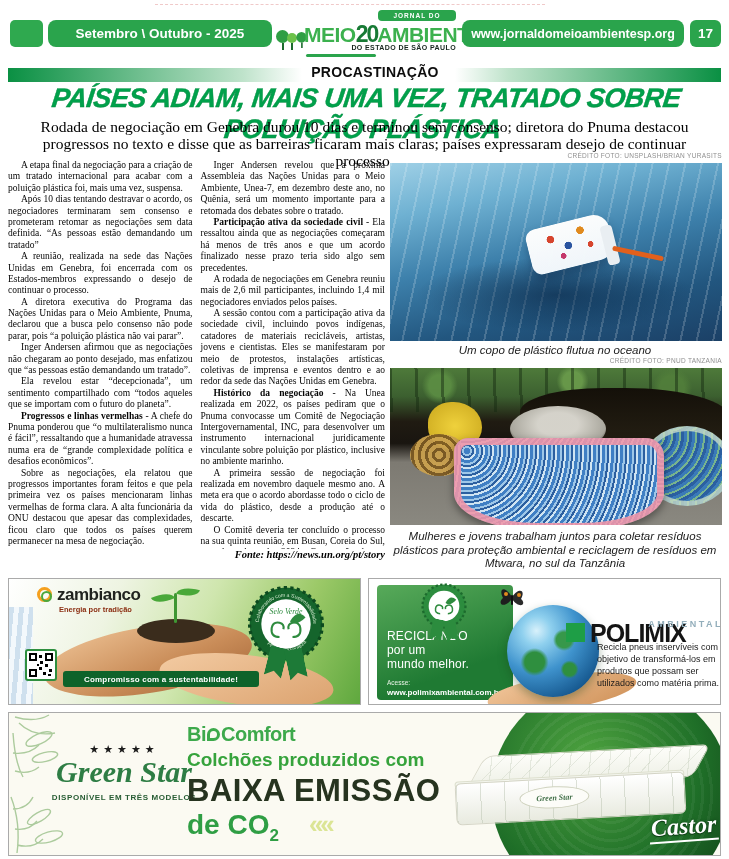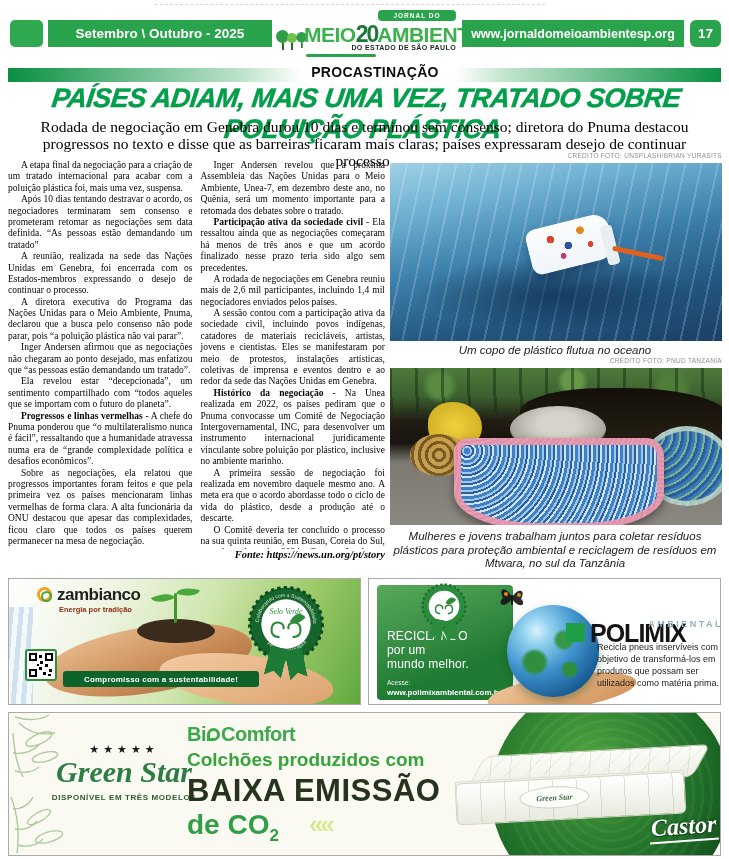--- a/index.html
+++ b/index.html
@@ -2,21 +2,21 @@
 <html lang="pt"><head>
 <meta charset="utf-8">
 <style>
   * { margin:0; padding:0; box-sizing:border-box; }
   body { background:#e8e8e8; font-family:"Liberation Sans", sans-serif; }
   #page { position:relative; width:729px; height:859px; background:#fff; margin:0 auto; overflow:hidden; }
 
   
   .crop-line { position:absolute; left:155px; top:4px; width:390px; border-top:1px dashed #f0c9c9; }
   .corner-box { position:absolute; left:10px; top:20px; width:33px; height:27px; background:#2fa94f; border-radius:5px; }
-  .pill { position:absolute; background:#2aa44c; border-radius:0; color:#fff; font-weight:bold; display:flex; align-items:center; justify-content:center; }
+  .pill { position:absolute; background:#2aa44c; border-radius:8px; color:#fff; font-weight:bold; display:flex; align-items:center; justify-content:center; }
   .date-pill { left:48px; top:20px; width:224px; height:27px; font-size:13.5px; }
   .url-pill  { left:462px; top:20px; width:222px; height:27px; font-size:12.5px; }
   .page-pill { left:690px; top:20px; width:31px; height:27px; font-size:13.5px; border-radius:6px; }
 
   .logo { position:absolute; left:278px; top:10px; width:180px; height:46px; }
   .logo-trees { position:absolute; left:-2px; bottom:6px; width:30px; height:30px; }
   .tree { position:absolute; bottom:0; }
   .tree .crown { width:13px; height:13px; border-radius:50%; background:#2f9e44; }
   .tree .trunk { width:2px; height:7px; background:#1d6b2e; margin:0 auto; }
   .tree.t2 .crown { background:#6cc24a; width:10px; height:10px; }

